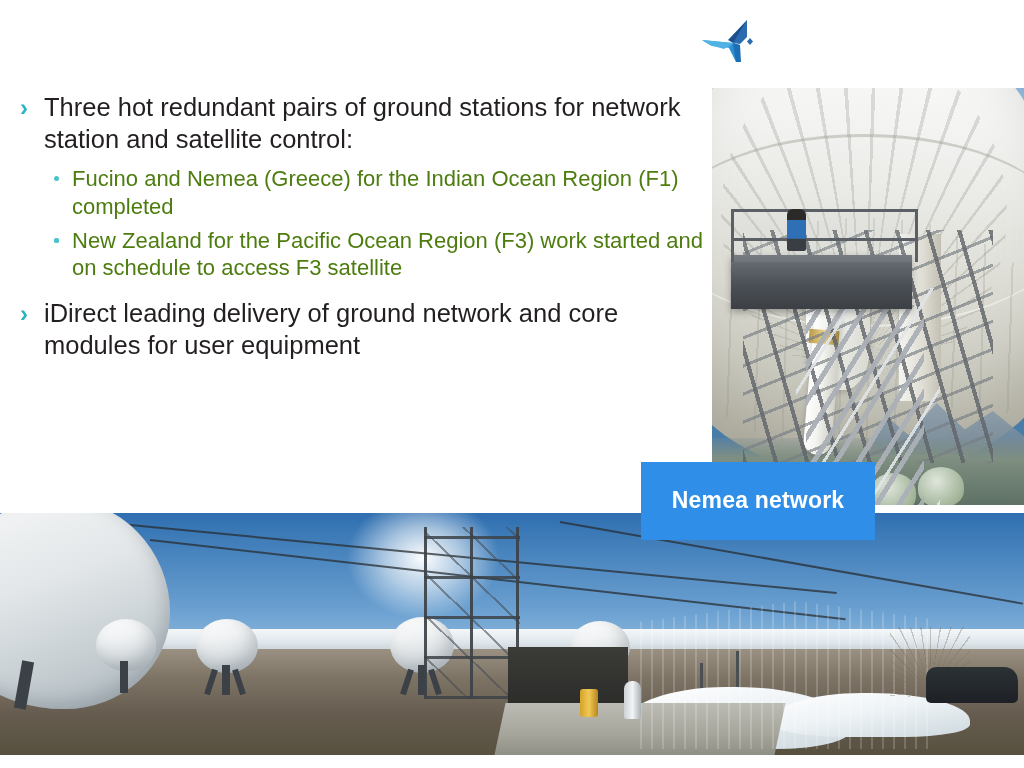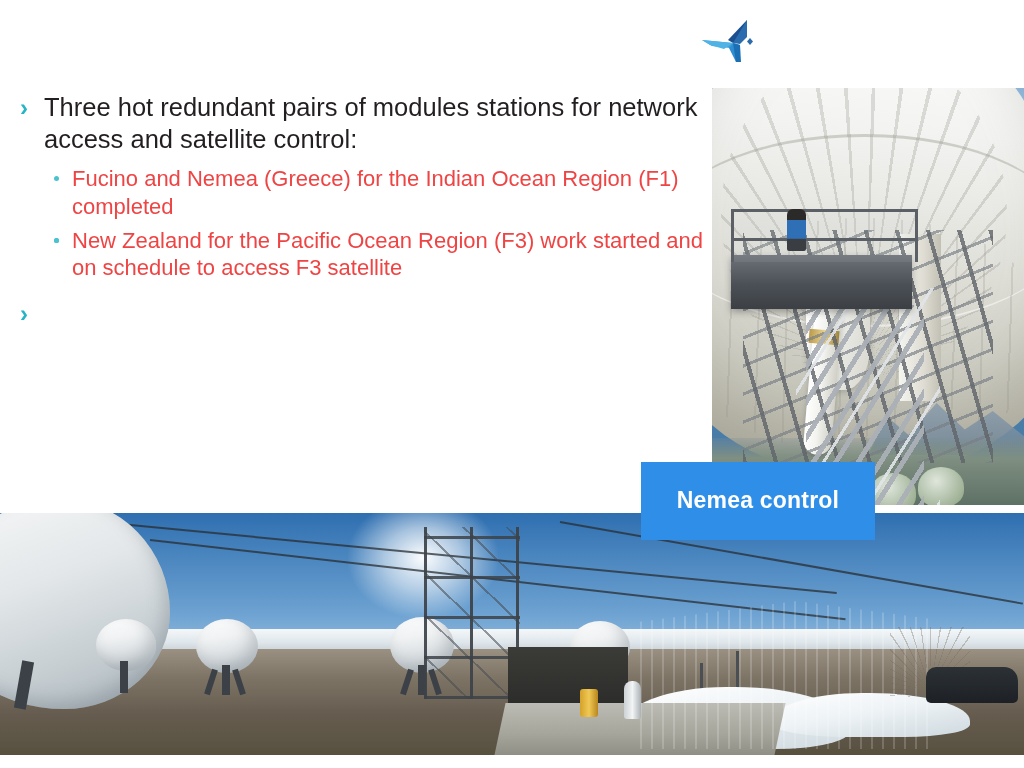--- a/index.html
+++ b/index.html
@@ -90,21 +90,21 @@
     font-weight: bold;
     line-height: 1.25;
   }
 
   .bullet-l2 {
     position: relative;
     padding-left: 56px;
     margin: 0 0 6px 0;
     font-size: 22px;
     line-height: 1.26;
-    color: #ef4444;
+    color: #4d7c0f;
   }
   .bullet-l2 .dot {
     position: absolute;
     left: 38px;
     top: 11px;
     width: 5px;
     height: 5px;
     border-radius: 50%;
     background: #4BC3CE;
   }
@@ -497,39 +497,40 @@
       <polygon points="33,25 29,30 36,44 40,27" fill="#2E8FD0"></polygon>
       <polygon points="33,25 40,27 41,44 36,44" fill="#1B6FB4"></polygon>
       <polygon points="50,20 53,23.5 50,27 47,23.5" fill="#2A6CAE"></polygon>
     </svg>
   </div>
 
   <div class="body-area">
 
     <p class="bullet-l1">
       <span class="chev">›</span>
-      <span>Three hot redundant pairs of modules stations for network access and satellite control:</span>
+      <span>Three hot redundant pairs of ground stations for network station and satellite control:</span>
     </p>
 
     <div class="sub-list">
       <p class="bullet-l2">
         <span class="dot"></span>
         <span>Fucino and Nemea (Greece) for the Indian Ocean Region (F1) completed</span>
       </p>
       <p class="bullet-l2">
         <span class="dot"></span>
       </p>
       <p class="bullet-l2">
         <span class="dot"></span>
         <span>New Zealand for the Pacific Ocean Region (F3) work started and on schedule to access F3 satellite</span>
       </p>
     </div>
 
     <p class="bullet-l1 gap-after-sub">
       <span class="chev">›</span>
+      <span>iDirect leading delivery of ground network  and core modules for user equipment</span>
     </p>
   </div>
 
   <div class="photo photo-antenna">
     <div class="ant-sky"></div>
     <div class="ant-dish">
       <div class="ant-ring"></div>
     </div>
     <div class="ant-mtn"></div>
     <div class="ant-ground"></div>
@@ -595,17 +596,17 @@
     <div class="tp-building-left"></div>
     <div class="tp-pad"></div>
     <div class="tp-building"></div>
     <div class="tp-barrel"></div>
     <div class="tp-tank"></div>
     <div class="tp-tree"></div>
     <div class="tp-car"></div>
   </div>
 
   <div class="caption-box">
-    <span>Nemea control</span>
+    <span>Nemea network</span>
   </div>
 
   <div class="white-foot"></div>
 </div>
 
 </body></html>

